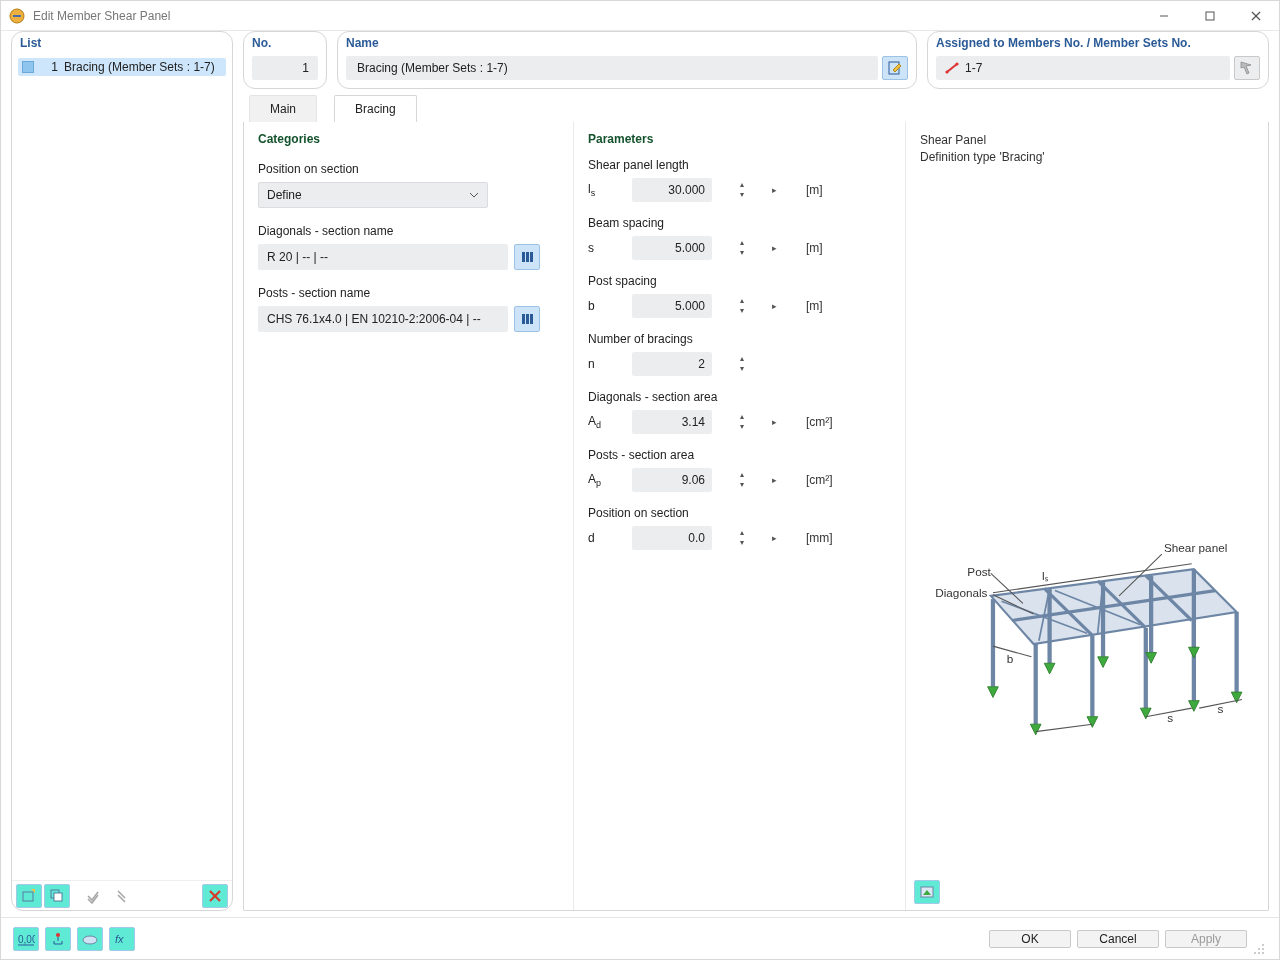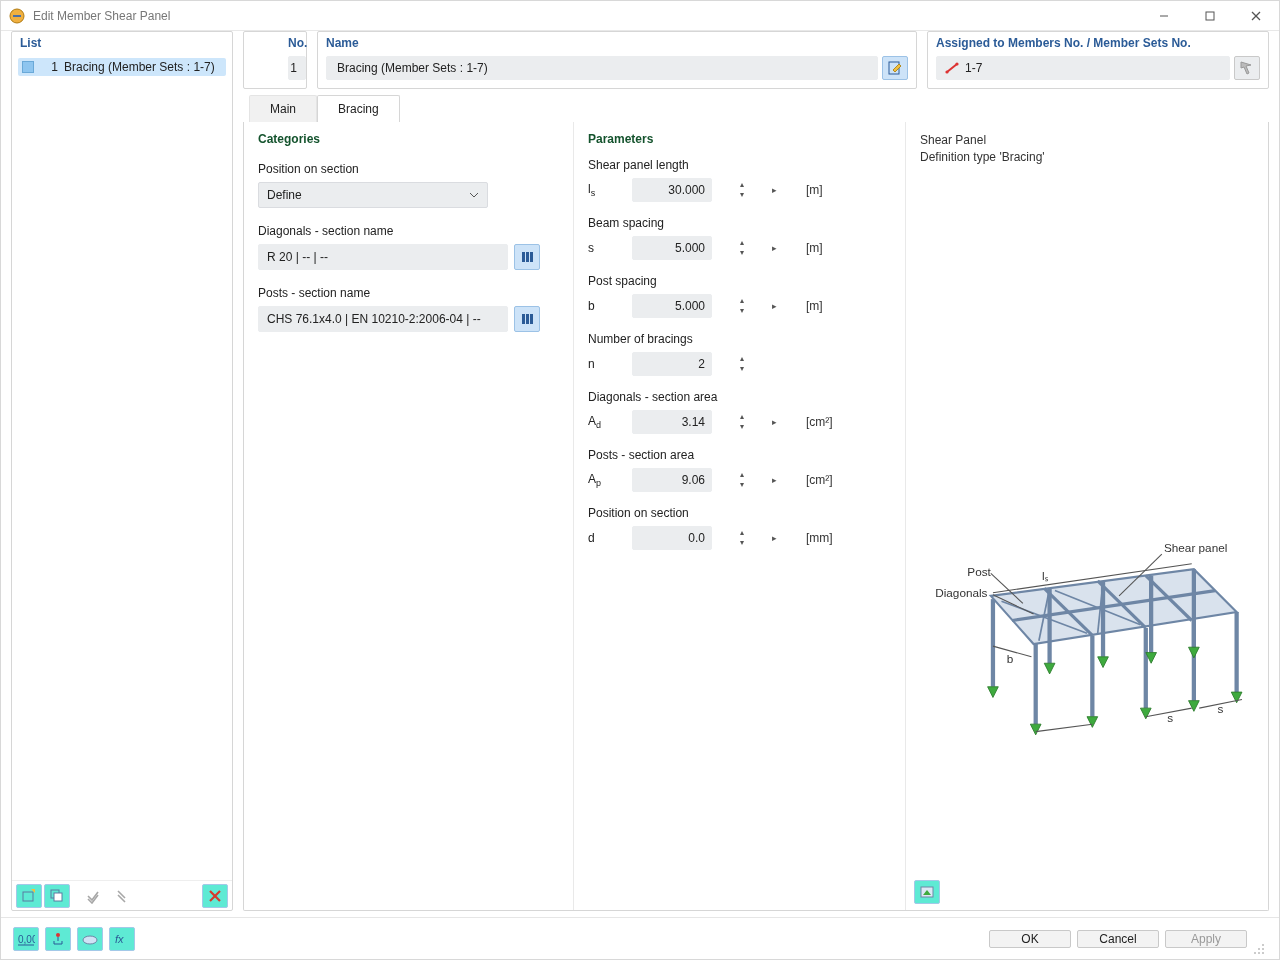--- a/index.html
+++ b/index.html
@@ -4,43 +4,43 @@
 <style>
   * { box-sizing: border-box; }
   html, body { margin:0; padding:0; height:100%; font-family: "Segoe UI", Tahoma, sans-serif; font-size:12px; color:#222; background:#fff; }
   .window { width:1280px; height:960px; background:#fff; display:flex; flex-direction:column; border:1px solid #d8d8d8; }
   
   .titlebar { height:30px; display:flex; align-items:center; padding:0 0 0 8px; background:#fff; border-bottom:1px solid #e8e8e8; color:#6d6d6d;}
   .titlebar .app-icon { width:16px; height:16px; margin-right:8px; display:flex; align-items:center; justify-content:center;}
   .titlebar .title-text { flex:0 0 auto; font-size:12px; color:#777;}
   .titlebar .spacer { flex:1; }
   .winbtn { width:46px; height:30px; display:flex; align-items:center; justify-content:center; color:#555;}
-  .panel { border:1px solid #d6d6d6; border-radius:2px; }
+  .panel { border:1px solid #d6d6d6; border-radius:12px; }
   .section-title { font-size:12px; color:#2b5b97; font-weight:600; padding:4px 8px 6px 8px;}
   .right-area { flex:1; display:flex; flex-direction:column; gap:6px;}
   .header-row { display:flex; gap:10px;}
-  .no-panel { width:64px;padding-left:36px; }
+  .no-panel { width:84px; }
   .name-panel { flex:1; }
   .assign-panel { width:342px; }
   .no-input, .name-input, .assign-input {
     height:24px; background:#ebedef; border:1px solid #ebedef; border-radius:2px; display:flex; align-items:center;
   }
   .no-input { margin:0 8px 8px 8px; justify-content:flex-end; padding:0 8px;}
   .name-wrap { display:flex; margin:0 8px 8px 8px; gap:4px; align-items:center;}
   .name-input { flex:1; padding:0 10px;}
   .icon-btn { width:26px; height:24px; background:#ebedef; border:1px solid #c9c9c9; border-radius:2px; display:flex; align-items:center; justify-content:center; cursor:pointer;}
   .icon-btn.sel { background:#cde3f8; border-color:#9cc2e6;}
   .assign-wrap { display:flex; margin:0 8px 8px 8px; gap:4px; align-items:center;}
   .assign-input { flex:1; padding:0 8px; gap:6px;}
   
   .tabs { display:flex; padding:0 0 0 6px; }
   .tab { padding:6px 20px 6px 20px; border:1px solid transparent; border-bottom:none; cursor:pointer; color:#222;}
   .tab.active { background:#fff; border-color:#d6d6d6; border-radius:2px 2px 0 0; }
   .tab.inactive { background:#f1f1f1; border-color:#e4e4e4 #e4e4e4 #d6d6d6 #e4e4e4; border-radius:2px 2px 0 0;}
-  .tab.inactive:first-child { margin-right:0;}
+  .tab.inactive:first-child { margin-right:17px;}
   
   .body-row { flex:1; display:flex; gap:10px; padding:0 10px 6px 10px; min-height:0;}
   .left-list-wrap { width:222px; display:flex; flex-direction:column;}
   .list-body { flex:1; overflow:auto; padding:2px 6px;}
   .list-item { display:flex; align-items:center; gap:6px; padding:2px 4px; cursor:default; border-radius:2px;}
   .list-item.selected { background:#cde6fb; }
   .list-glyph { width:12px; height:12px; background:#8ec5ef; border:1px solid #6aa9d8;}
   .list-ix { width:18px; text-align:right; }
   .list-toolbar { height:30px; border-top:1px solid #eee; display:flex; align-items:center; padding:0 4px; gap:2px;}
   .tb-btn { width:26px; height:24px; display:flex; align-items:center; justify-content:center; border:1px solid transparent; border-radius:2px; cursor:pointer; color:#555;}

